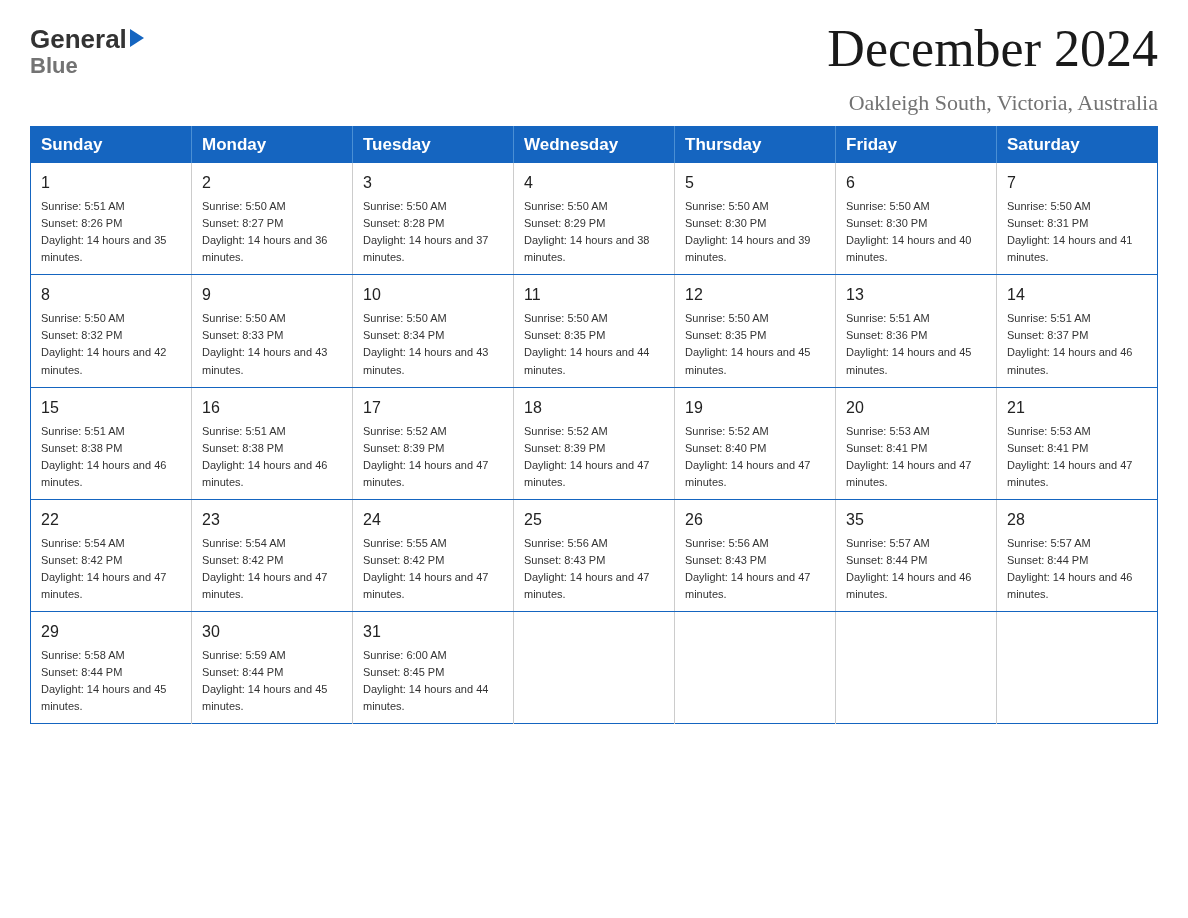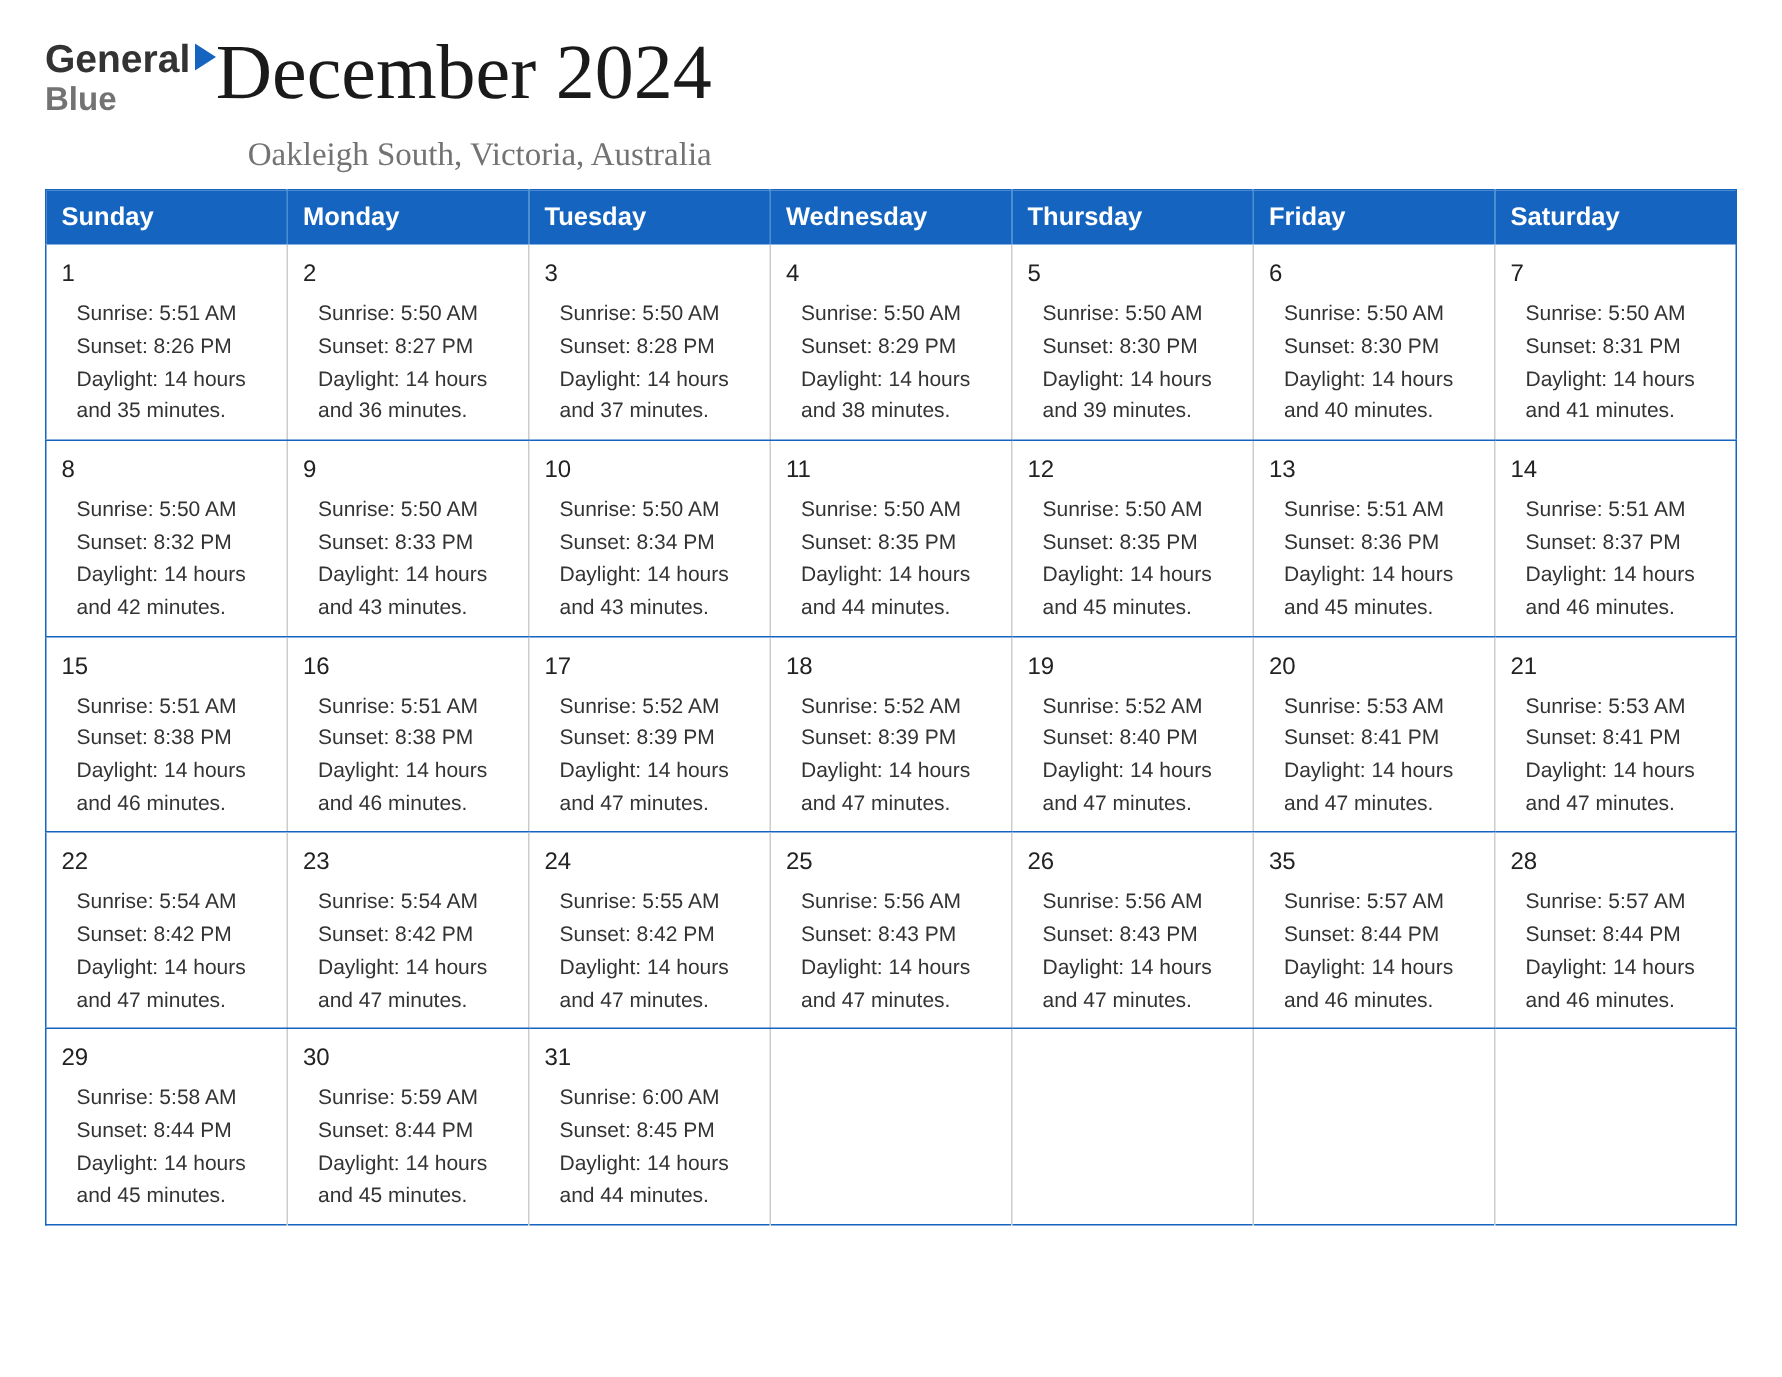--- a/index.html
+++ b/index.html
@@ -9,21 +9,21 @@
       color: #222;
       width: 1188px;
       min-height: 918px;
     }
     .page-wrapper {
       padding: 20px 30px 30px 30px;
     }
     .header-row {
       display: flex;
       align-items: flex-start;
-      justify-content: flex-start;
+      justify-content: space-between;
       margin-bottom: 10px;
     }
     .logo-area {
       display: flex;
       flex-direction: column;
       align-items: flex-start;
       padding-top: 6px;
     }
     .logo-text {
       font-size: 26px;
@@ -93,24 +93,23 @@
       border-bottom: none;
     }
     .day-number {
       font-size: 16px;
       font-weight: normal;
       color: #222;
       display: block;
       margin-bottom: 3px;
     }
     .day-info {
-      font-size: 14px;
+      font-size: 11px;
       color: #333;
       line-height: 1.55;
-      margin-left: 10px;
     }
     .empty-cell {
       background: #fff;
     }
     
     .logo-icon {
       display: inline-block;
       width: 0;
       height: 0;
       border-top: 9px solid transparent;

